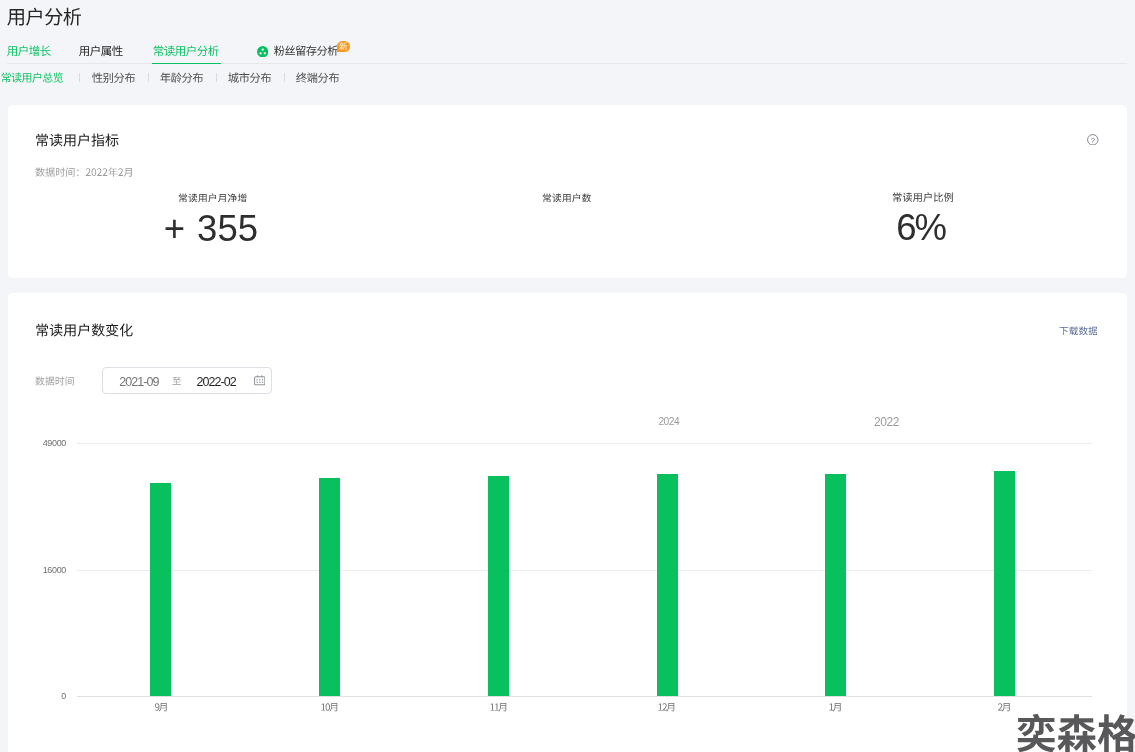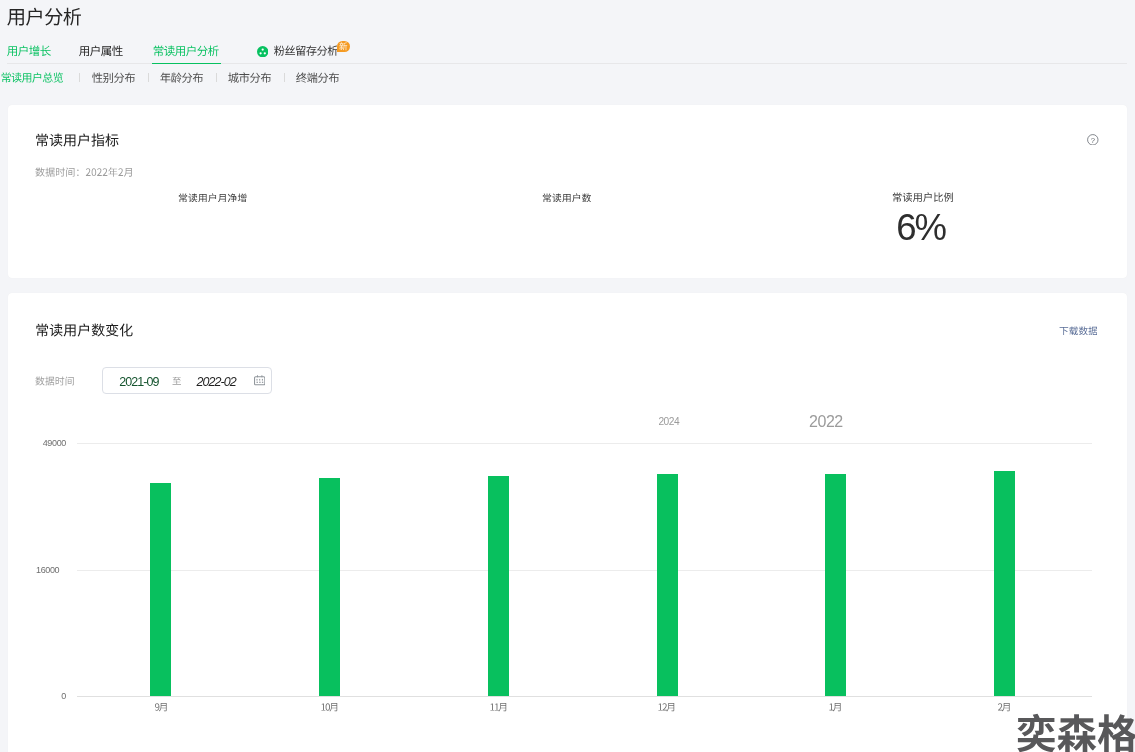--- a/index.html
+++ b/index.html
@@ -131,20 +131,21 @@
         </g>
       </svg>
     </div>
 <div style="position:absolute;left:891.9px;top:192.3px;width:61.8px;height:10.3px;">
       <svg width="61.8" height="10.3" viewBox="0 0 6000 1000" style="display:block">
         <g transform="translate(0,880) scale(1,-1)">
           <path fill="#3a3a3a" d="M313 491H692V393H313ZM152 253V-35H227V185H474V-80H551V185H784V44C784 32 780 29 764 27C748 27 695 27 635 29C645 9 657 -19 661 -39C739 -39 789 -39 821 -28C852 -17 860 4 860 43V253H551V336H768V548H241V336H474V253ZM168 803C198 769 231 719 247 685H86V470H158V619H847V470H921V685H544V841H468V685H259L320 714C303 746 268 795 236 831ZM763 832C743 796 706 743 678 710L740 685C769 715 807 761 841 805Z M1443 452C1496 424 1558 382 1588 351L1624 394C1593 424 1529 464 1478 490ZM1370 361C1424 333 1487 288 1518 256L1554 300C1524 332 1459 374 1406 400ZM1683 105C1765 51 1863 -30 1911 -83L1959 -34C1910 19 1809 96 1728 148ZM1105 768C1159 722 1226 657 1259 615L1310 670C1277 711 1207 773 1153 817ZM1367 593V528H1851C1837 485 1821 441 1807 410L1867 394C1890 442 1916 517 1937 584L1889 596L1877 593H1685V683H1894V747H1685V840H1611V747H1404V683H1611V593ZM1639 489V371C1639 333 1637 293 1626 251H1346V185H1601C1562 108 1484 33 1330 -26C1345 -40 1367 -67 1375 -85C1560 -11 1644 86 1682 185H1946V251H1701C1709 292 1711 331 1711 369V489ZM1040 526V454H1188V89C1188 40 1158 7 1141 -7C1153 -19 1173 -45 1181 -60V-59C1195 -39 1221 -16 1377 113C1368 127 1355 156 1348 176L1258 104V526Z M2153 770V407C2153 266 2143 89 2032 -36C2049 -45 2079 -70 2090 -85C2167 0 2201 115 2216 227H2467V-71H2543V227H2813V22C2813 4 2806 -2 2786 -3C2767 -4 2699 -5 2629 -2C2639 -22 2651 -55 2655 -74C2749 -75 2807 -74 2841 -62C2875 -50 2887 -27 2887 22V770ZM2227 698H2467V537H2227ZM2813 698V537H2543V698ZM2227 466H2467V298H2223C2226 336 2227 373 2227 407ZM2813 466V298H2543V466Z M3247 615H3769V414H3246L3247 467ZM3441 826C3461 782 3483 726 3495 685H3169V467C3169 316 3156 108 3034 -41C3052 -49 3085 -72 3099 -86C3197 34 3232 200 3243 344H3769V278H3845V685H3528L3574 699C3562 738 3537 799 3513 845Z M4125 -72C4148 -55 4185 -39 4459 50C4455 68 4453 102 4454 126L4208 50V456H4456V531H4208V829H4129V69C4129 26 4105 3 4088 -7C4101 -22 4119 -54 4125 -72ZM4534 835V87C4534 -24 4561 -54 4657 -54C4676 -54 4791 -54 4811 -54C4913 -54 4933 15 4942 215C4921 220 4889 235 4870 250C4863 65 4856 18 4806 18C4780 18 4685 18 4665 18C4620 18 4611 28 4611 85V377C4722 440 4841 516 4928 590L4865 656C4804 593 4707 516 4611 457V835Z M5690 724V165H5756V724ZM5853 835V22C5853 6 5847 1 5831 0C5814 0 5761 -1 5701 2C5712 -20 5723 -52 5727 -72C5803 -73 5854 -71 5883 -58C5912 -47 5924 -25 5924 22V835ZM5358 290C5393 263 5435 228 5465 199C5418 98 5357 22 5285 -23C5301 -37 5323 -63 5333 -81C5487 26 5591 235 5625 554L5581 565L5568 563H5440C5454 612 5466 662 5476 714H5645V785H5297V714H5403C5373 554 5323 405 5250 306C5267 295 5296 271 5308 260C5352 322 5389 403 5419 494H5548C5537 411 5518 335 5494 268C5465 293 5429 320 5399 341ZM5212 839C5173 692 5109 548 5033 453C5045 434 5065 393 5071 376C5096 408 5120 444 5142 483V-78H5212V626C5238 689 5261 755 5280 820Z"></path>
         </g>
       </svg>
     </div>
+<div style="position:absolute;font-size:36.5px;line-height:36.5px;color:#2e2e2e;white-space:pre;left:163.7px;top:210.7px;"><span>+</span><span style="margin-left:12.1px">355</span></div>
 <div style="position:absolute;font-size:36.5px;line-height:36.5px;color:#2e2e2e;white-space:pre;left:896.2px;top:210.4px;letter-spacing:-2px;">6%</div>
 <div style="position:absolute;left:7.5px;top:293.0px;width:1119.7px;height:470.0px;background:#fff;border-radius:4px;box-shadow:0 0 1px rgba(0,0,0,0.06);"></div>
 <div style="position:absolute;left:35.1px;top:323.3px;width:98.3px;height:14.0px;">
       <svg width="98.3" height="14.0" viewBox="0 0 7000 1000" style="display:block">
         <g transform="translate(0,880) scale(1,-1)">
           <path fill="#1f1f1f" d="M313 491H692V393H313ZM152 253V-35H227V185H474V-80H551V185H784V44C784 32 780 29 764 27C748 27 695 27 635 29C645 9 657 -19 661 -39C739 -39 789 -39 821 -28C852 -17 860 4 860 43V253H551V336H768V548H241V336H474V253ZM168 803C198 769 231 719 247 685H86V470H158V619H847V470H921V685H544V841H468V685H259L320 714C303 746 268 795 236 831ZM763 832C743 796 706 743 678 710L740 685C769 715 807 761 841 805Z M1443 452C1496 424 1558 382 1588 351L1624 394C1593 424 1529 464 1478 490ZM1370 361C1424 333 1487 288 1518 256L1554 300C1524 332 1459 374 1406 400ZM1683 105C1765 51 1863 -30 1911 -83L1959 -34C1910 19 1809 96 1728 148ZM1105 768C1159 722 1226 657 1259 615L1310 670C1277 711 1207 773 1153 817ZM1367 593V528H1851C1837 485 1821 441 1807 410L1867 394C1890 442 1916 517 1937 584L1889 596L1877 593H1685V683H1894V747H1685V840H1611V747H1404V683H1611V593ZM1639 489V371C1639 333 1637 293 1626 251H1346V185H1601C1562 108 1484 33 1330 -26C1345 -40 1367 -67 1375 -85C1560 -11 1644 86 1682 185H1946V251H1701C1709 292 1711 331 1711 369V489ZM1040 526V454H1188V89C1188 40 1158 7 1141 -7C1153 -19 1173 -45 1181 -60V-59C1195 -39 1221 -16 1377 113C1368 127 1355 156 1348 176L1258 104V526Z M2153 770V407C2153 266 2143 89 2032 -36C2049 -45 2079 -70 2090 -85C2167 0 2201 115 2216 227H2467V-71H2543V227H2813V22C2813 4 2806 -2 2786 -3C2767 -4 2699 -5 2629 -2C2639 -22 2651 -55 2655 -74C2749 -75 2807 -74 2841 -62C2875 -50 2887 -27 2887 22V770ZM2227 698H2467V537H2227ZM2813 698V537H2543V698ZM2227 466H2467V298H2223C2226 336 2227 373 2227 407ZM2813 466V298H2543V466Z M3247 615H3769V414H3246L3247 467ZM3441 826C3461 782 3483 726 3495 685H3169V467C3169 316 3156 108 3034 -41C3052 -49 3085 -72 3099 -86C3197 34 3232 200 3243 344H3769V278H3845V685H3528L3574 699C3562 738 3537 799 3513 845Z M4443 821C4425 782 4393 723 4368 688L4417 664C4443 697 4477 747 4506 793ZM4088 793C4114 751 4141 696 4150 661L4207 686C4198 722 4171 776 4143 815ZM4410 260C4387 208 4355 164 4317 126C4279 145 4240 164 4203 180C4217 204 4233 231 4247 260ZM4110 153C4159 134 4214 109 4264 83C4200 37 4123 5 4041 -14C4054 -28 4070 -54 4077 -72C4169 -47 4254 -8 4326 50C4359 30 4389 11 4412 -6L4460 43C4437 59 4408 77 4375 95C4428 152 4470 222 4495 309L4454 326L4442 323H4278L4300 375L4233 387C4226 367 4216 345 4206 323H4070V260H4175C4154 220 4131 183 4110 153ZM4257 841V654H4050V592H4234C4186 527 4109 465 4039 435C4054 421 4071 395 4080 378C4141 411 4207 467 4257 526V404H4327V540C4375 505 4436 458 4461 435L4503 489C4479 506 4391 562 4342 592H4531V654H4327V841ZM4629 832C4604 656 4559 488 4481 383C4497 373 4526 349 4538 337C4564 374 4586 418 4606 467C4628 369 4657 278 4694 199C4638 104 4560 31 4451 -22C4465 -37 4486 -67 4493 -83C4595 -28 4672 41 4731 129C4781 44 4843 -24 4921 -71C4933 -52 4955 -26 4972 -12C4888 33 4822 106 4771 198C4824 301 4858 426 4880 576H4948V646H4663C4677 702 4689 761 4698 821ZM4809 576C4793 461 4769 361 4733 276C4695 366 4667 468 4648 576Z M5223 629C5193 558 5143 486 5088 438C5105 429 5133 409 5147 397C5200 450 5257 530 5290 611ZM5691 591C5752 534 5825 450 5861 396L5920 435C5885 487 5812 567 5747 623ZM5432 831C5450 803 5470 767 5483 738H5070V671H5347V367H5422V671H5576V368H5651V671H5930V738H5567C5554 769 5527 816 5504 849ZM5133 339V272H5213C5266 193 5338 128 5424 75C5312 30 5183 1 5052 -16C5065 -32 5083 -63 5089 -82C5233 -59 5375 -22 5499 34C5617 -24 5758 -62 5913 -82C5922 -62 5940 -33 5956 -16C5815 -1 5686 29 5576 74C5680 133 5766 210 5823 309L5775 342L5762 339ZM5296 272H5709C5658 206 5585 152 5500 109C5416 153 5347 207 5296 272Z M6867 695C6797 588 6701 489 6596 406V822H6516V346C6452 301 6386 262 6322 230C6341 216 6365 190 6377 173C6423 197 6470 224 6516 254V81C6516 -31 6546 -62 6646 -62C6668 -62 6801 -62 6824 -62C6930 -62 6951 4 6962 191C6939 197 6907 213 6887 228C6880 57 6873 13 6820 13C6791 13 6678 13 6654 13C6606 13 6596 24 6596 79V309C6725 403 6847 518 6939 647ZM6313 840C6252 687 6150 538 6042 442C6058 425 6083 386 6092 369C6131 407 6170 452 6207 502V-80H6286V619C6324 682 6359 750 6387 817Z"></path>
         </g>
       </svg>
     </div>
 <div style="position:absolute;left:1058.6px;top:325.5px;width:38.8px;height:9.7px;">
@@ -155,49 +156,49 @@
       </svg>
     </div>
 <div style="position:absolute;left:34.5px;top:375.9px;width:39.6px;height:9.9px;">
       <svg width="39.6" height="9.9" viewBox="0 0 4000 1000" style="display:block">
         <g transform="translate(0,880) scale(1,-1)">
           <path fill="#9b9b9b" d="M443 821C425 782 393 723 368 688L417 664C443 697 477 747 506 793ZM88 793C114 751 141 696 150 661L207 686C198 722 171 776 143 815ZM410 260C387 208 355 164 317 126C279 145 240 164 203 180C217 204 233 231 247 260ZM110 153C159 134 214 109 264 83C200 37 123 5 41 -14C54 -28 70 -54 77 -72C169 -47 254 -8 326 50C359 30 389 11 412 -6L460 43C437 59 408 77 375 95C428 152 470 222 495 309L454 326L442 323H278L300 375L233 387C226 367 216 345 206 323H70V260H175C154 220 131 183 110 153ZM257 841V654H50V592H234C186 527 109 465 39 435C54 421 71 395 80 378C141 411 207 467 257 526V404H327V540C375 505 436 458 461 435L503 489C479 506 391 562 342 592H531V654H327V841ZM629 832C604 656 559 488 481 383C497 373 526 349 538 337C564 374 586 418 606 467C628 369 657 278 694 199C638 104 560 31 451 -22C465 -37 486 -67 493 -83C595 -28 672 41 731 129C781 44 843 -24 921 -71C933 -52 955 -26 972 -12C888 33 822 106 771 198C824 301 858 426 880 576H948V646H663C677 702 689 761 698 821ZM809 576C793 461 769 361 733 276C695 366 667 468 648 576Z M1484 238V-81H1550V-40H1858V-77H1927V238H1734V362H1958V427H1734V537H1923V796H1395V494C1395 335 1386 117 1282 -37C1299 -45 1330 -67 1344 -79C1427 43 1455 213 1464 362H1663V238ZM1468 731H1851V603H1468ZM1468 537H1663V427H1467L1468 494ZM1550 22V174H1858V22ZM1167 839V638H1042V568H1167V349C1115 333 1067 319 1029 309L1049 235L1167 273V14C1167 0 1162 -4 1150 -4C1138 -5 1099 -5 1056 -4C1065 -24 1075 -55 1077 -73C1140 -74 1179 -71 1203 -59C1228 -48 1237 -27 1237 14V296L1352 334L1341 403L1237 370V568H1350V638H1237V839Z M2474 452C2527 375 2595 269 2627 208L2693 246C2659 307 2590 409 2536 485ZM2324 402V174H2153V402ZM2324 469H2153V688H2324ZM2081 756V25H2153V106H2394V756ZM2764 835V640H2440V566H2764V33C2764 13 2756 6 2736 6C2714 4 2640 4 2562 7C2573 -15 2585 -49 2590 -70C2690 -70 2754 -69 2790 -56C2826 -44 2840 -22 2840 33V566H2962V640H2840V835Z M3091 615V-80H3168V615ZM3106 791C3152 747 3204 684 3227 644L3289 684C3265 726 3211 785 3164 827ZM3379 295H3619V160H3379ZM3379 491H3619V358H3379ZM3311 554V98H3690V554ZM3352 784V713H3836V11C3836 -2 3832 -6 3819 -7C3806 -7 3765 -8 3723 -6C3733 -25 3743 -57 3747 -75C3808 -75 3851 -75 3878 -63C3904 -50 3913 -31 3913 11V784Z"></path>
         </g>
       </svg>
     </div>
 <div style="position:absolute;left:102.0px;top:367.0px;width:170.0px;height:26.5px;background:#fff;border:1px solid #dcdfe6;border-radius:4px;box-sizing:border-box;"></div>
-<div style="position:absolute;font-size:12.5px;line-height:12.5px;color:#14532d;white-space:pre;left:119.3px;top:375.6px;letter-spacing:-0.95px;">2021-09</div>
+<div style="position:absolute;font-size:12.5px;line-height:12.5px;color:#737373;white-space:pre;left:119.3px;top:375.6px;letter-spacing:-0.95px;">2021-09</div>
 <div style="position:absolute;left:171.9px;top:376.2px;width:9.5px;height:9.5px;">
       <svg width="9.5" height="9.5" viewBox="0 0 1000 1000" style="display:block">
         <g transform="translate(0,880) scale(1,-1)">
           <path fill="#9b9b9b" d="M146 423C184 436 238 437 783 463C808 437 830 412 845 391L910 437C856 505 743 603 653 670L594 631C635 600 679 563 719 525L254 507C317 564 381 636 442 714H917V785H77V714H343C283 635 216 566 191 544C164 518 142 501 122 497C130 477 143 439 146 423ZM460 415V285H142V215H460V30H54V-41H948V30H537V215H864V285H537V415Z"></path>
         </g>
       </svg>
     </div>
-<div style="position:absolute;font-size:12.5px;line-height:12.5px;color:#1f1f1f;white-space:pre;left:196.6px;top:375.6px;letter-spacing:-0.95px;font-style:italic;">2022-02</div>
+<div style="position:absolute;font-size:12.5px;line-height:12.5px;color:#1f1f1f;white-space:pre;left:196.6px;top:375.6px;letter-spacing:-0.95px;">2022-02</div>
 <svg style="position:absolute;left:253.7px;top:375.2px" width="11.4" height="10.4" viewBox="0 0 11.4 10.4">
       <rect x="0.55" y="1.75" width="10.3" height="8.1" rx="1.1" fill="none" stroke="#8f959b" stroke-width="1.05"></rect>
       <line x1="3.5" y1="0.3" x2="3.5" y2="2.3" stroke="#8f959b" stroke-width="1"></line>
       <line x1="7.9" y1="0.3" x2="7.9" y2="2.3" stroke="#8f959b" stroke-width="1"></line>
       <g fill="#8f959b">
         <rect x="2.5" y="3.9" width="1" height="1.7"></rect>
         <rect x="5.2" y="3.9" width="1" height="1.7"></rect>
         <rect x="7.9" y="3.9" width="1" height="1.7"></rect>
         <rect x="2.5" y="6.7" width="1.4" height="1.2"></rect>
         <rect x="5.2" y="6.7" width="1.4" height="1.2"></rect>
         <rect x="7.9" y="6.7" width="1.4" height="1.2"></rect>
       </g>
     </svg>
 <div style="position:absolute;font-size:10.2px;line-height:10.2px;color:#9b9b9b;white-space:pre;left:658.4px;top:416.6px;letter-spacing:-0.45px;">2024</div>
-<div style="position:absolute;font-size:16px;line-height:10.2px;color:#9b9b9b;white-space:pre;left:809px;top:416.6px;letter-spacing:-0.45px;">2022</div>
+<div style="position:absolute;font-size:12px;line-height:10.2px;color:#9b9b9b;white-space:pre;left:874px;top:416.6px;letter-spacing:-0.45px;">2022</div>
 <div style="position:absolute;left:77.0px;top:443.0px;width:1014.5px;height:1.0px;background:#ececec;"></div>
 <div style="position:absolute;left:77.0px;top:570.0px;width:1014.5px;height:1.0px;background:#ececec;"></div>
 <div style="position:absolute;left:77.0px;top:696.0px;width:1014.5px;height:1.0px;background:#e0e0e0;"></div>
 <div style="position:absolute;font-size:9.0px;line-height:9.0px;color:#6e6e6e;white-space:pre;left:36.0px;width:30.0px;text-align:right;top:438.5px;letter-spacing:-0.35px;">49000</div>
-<div style="position:absolute;font-size:9.0px;line-height:9.0px;color:#6e6e6e;white-space:pre;left:36.0px;width:30.0px;top:565.5px;letter-spacing:-0.35px;">16000</div>
+<div style="position:absolute;font-size:9.0px;line-height:9.0px;color:#6e6e6e;white-space:pre;left:36.0px;width:30.0px;text-align:right;top:565.5px;letter-spacing:-0.35px;">16000</div>
 <div style="position:absolute;font-size:9.0px;line-height:9.0px;color:#6e6e6e;white-space:pre;left:36.0px;width:30.0px;text-align:right;top:691.5px;letter-spacing:-0.35px;">0</div>
 <div style="position:absolute;left:150.4px;top:482.5px;width:21.0px;height:213.5px;background:#08C05E;"></div>
 <div style="position:absolute;left:319.1px;top:477.9px;width:21.0px;height:218.1px;background:#08C05E;"></div>
 <div style="position:absolute;left:487.8px;top:475.9px;width:21.0px;height:220.1px;background:#08C05E;"></div>
 <div style="position:absolute;left:656.5px;top:474.4px;width:21.0px;height:221.6px;background:#08C05E;"></div>
 <div style="position:absolute;left:825.2px;top:474.4px;width:21.0px;height:221.6px;background:#08C05E;"></div>
 <div style="position:absolute;left:993.9px;top:470.7px;width:21.0px;height:225.3px;background:#08C05E;"></div>
 <div style="position:absolute;left:154.6px;top:702.0px;width:12.6px;height:9.8px;">
       <svg width="12.6" height="9.8" viewBox="0 0 1291 1000" style="display:block">
         <g transform="translate(0,880) scale(1,-1)">

